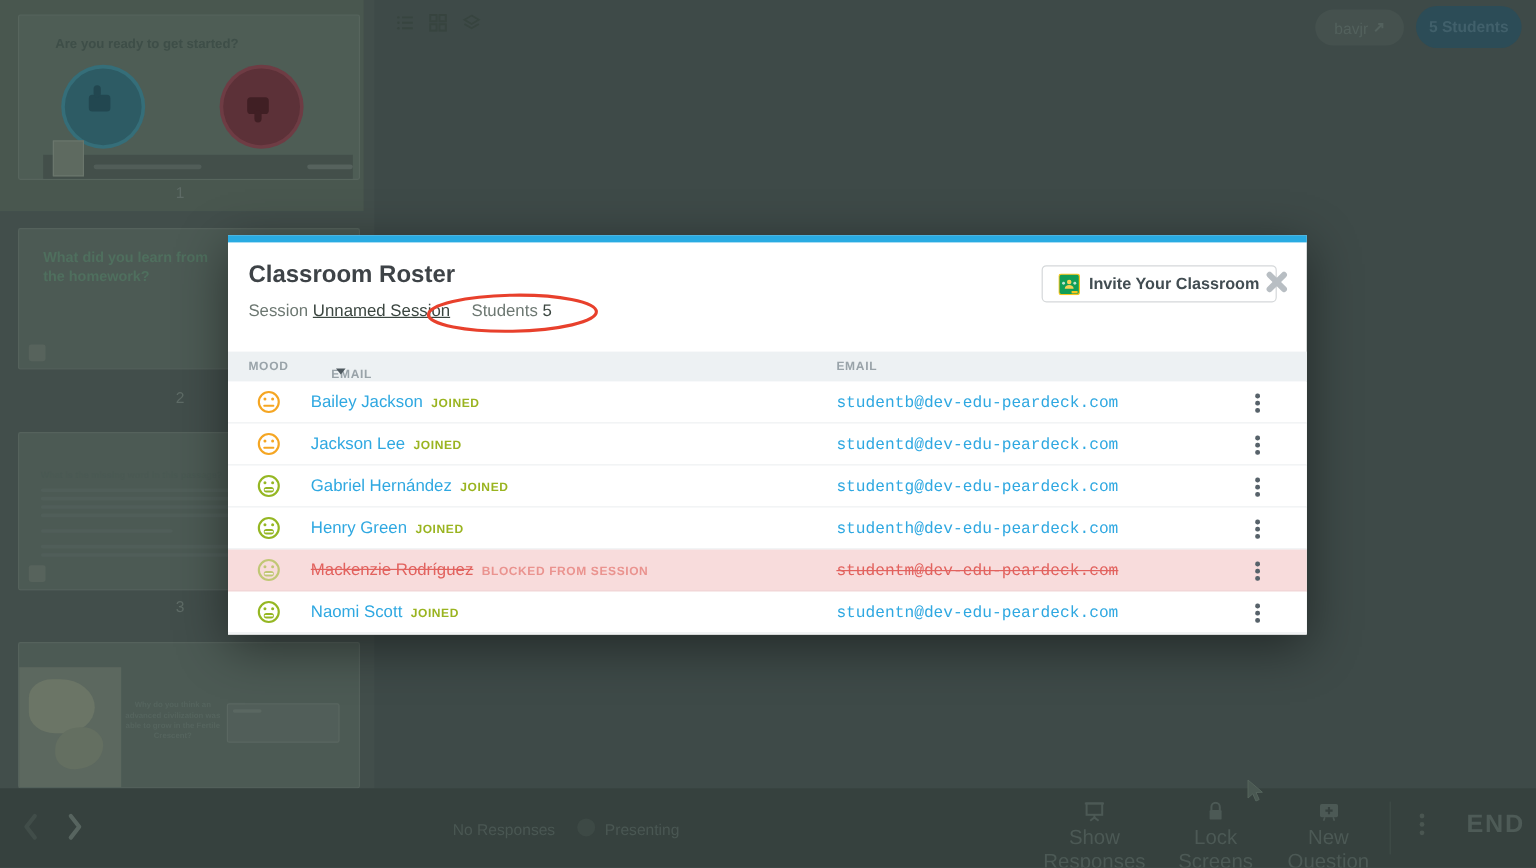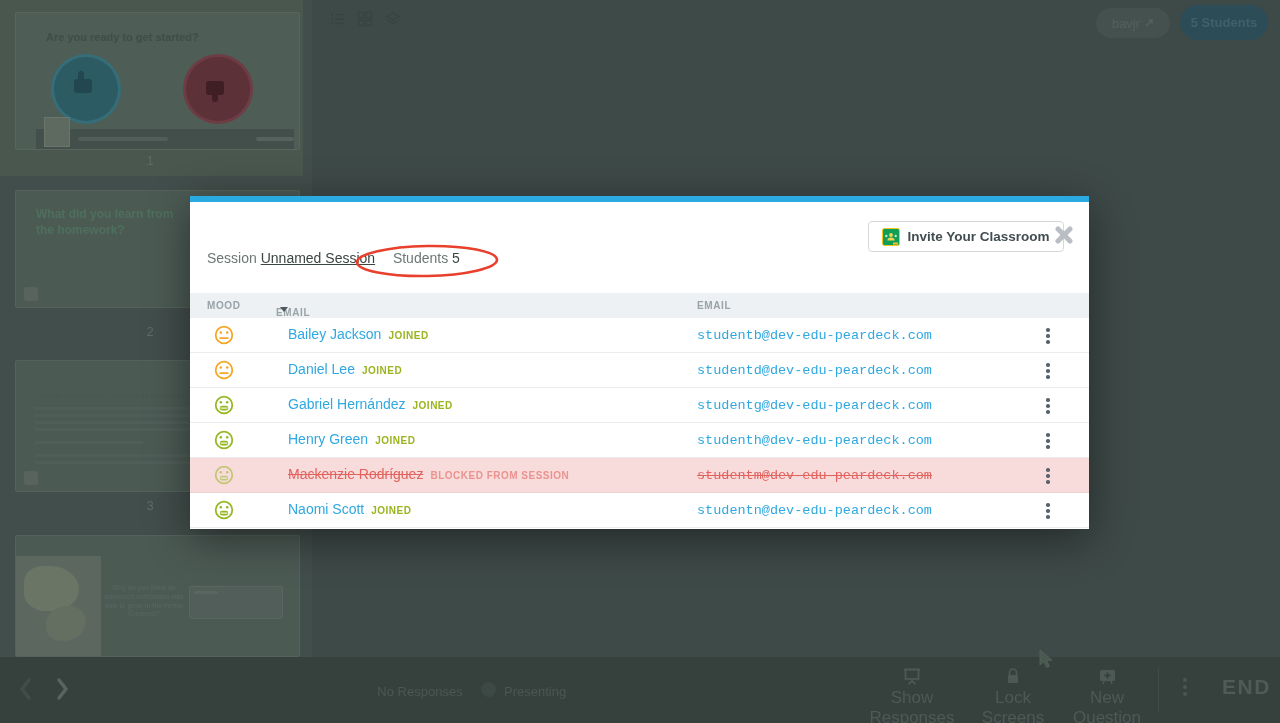--- a/index.html
+++ b/index.html
@@ -82,21 +82,21 @@
   .close-x { position:absolute; left:865px; top:24px; width:18px; height:18px; }
   .thead { position:absolute; left:0; top:91px; width:899px; height:25px; background:#EDF1F3;
     font-size:10px; font-weight:bold; letter-spacing:0.6px; color:#99A3A9; }
   .thead span { position:absolute; top:7px; }
   .th-mood { left:17px;text-align:right; } .th-name { left:86px; } .th-email { left:507px; }
   .sort-arrow { display:inline-block; width:0; height:0; border-left:4px solid transparent;
     border-right:4px solid transparent; border-top:5px solid #4E585E; margin-left:4px; }
   .rows { position:absolute; left:0; top:116px; width:899px; }
   .row { position:relative; width:899px; height:35px; border-bottom:1px solid #EAEDEE; background:#fff; }
   .row .mood { position:absolute; left:24px; top:7px; width:20px; height:20px; }
-  .row .name-cell { position:absolute; left:98px; top:8px; font-size:14px; }
+  .row .name-cell { position:absolute; left:69px; top:8px; font-size:14px; }
   .row .name-link { color:#2FA8E1; text-decoration:none; }
   .row .status { font-size:10px; font-weight:bold; letter-spacing:0.5px; color:#9AB420; margin-left:7px; }
   .row .email-cell { position:absolute; left:507px; top:9px; font-size:13.5px; }
   .row .email-link { color:#2FA8E1; text-decoration:none;font-family:Liberation Mono, monospace; }
   .row .kebab { position:absolute; left:852px; top:10px; display:flex; flex-direction:column; gap:2.5px; cursor:pointer; padding:0 4px; }
   .row .kebab i { width:3.5px; height:3.5px; border-radius:50%; background:#57626A; }
   .row.blocked { background:#F8DCDC; border-bottom-color:#EFD3D4; }
   .row.blocked .name-link, .row.blocked .email-link { color:#E2625E; text-decoration:line-through; }
   .row.blocked .status { color:#EA938F; }
   .row.blocked .mood { opacity:0.55; }
@@ -232,20 +232,21 @@
     <i></i>
     <i></i>
   </div>
 <div class="abs end-label">END</div>
 
 <svg class="abs cursor" width="16" height="20" viewBox="0 0 16 20">
   <path d="M2 1 L2 16 L6 12.5 L8.6 18.5 L11.3 17.3 L8.7 11.4 L14 11.2 Z" fill="#4A5852" stroke="#56645D" stroke-width="0.8"></path>
 </svg>
 
 <div class="abs modal">
+  <div class="m-title">Classroom Roster</div>
   <div class="m-session">
     <span>Session</span>
     <span class="dark underline">Unnamed Session</span>
     <span class="gap"></span>
     <span>Students</span>
     <span class="dark">5</span>
   </div>
 
   <div class="invite-btn">
     <svg width="18" height="18" viewBox="0 0 18 18">
@@ -300,21 +301,21 @@
     <span class="mood">
       <svg class="icon-meh" width="20" height="20" viewBox="0 0 20 20">
         <circle cx="10" cy="10" r="8.3" fill="none" stroke="#F5A623" stroke-width="1.8"></circle>
         <circle cx="6.8" cy="7.6" r="1.25" fill="#F5A623"></circle>
             <circle cx="13.2" cy="7.6" r="1.25" fill="#F5A623"></circle>
         <line x1="6.2" y1="13.2" x2="13.8" y2="13.2" stroke="#F5A623" stroke-width="1.7" stroke-linecap="round"></line>
       </svg>
       
     </span>
     <span class="name-cell">
-      <a class="name-link" href="#">Daniel Lee</a><span class="status">JOINED</span>
+      <a class="name-link" href="#">Jackson Lee</a><span class="status">JOINED</span>
     </span>
     <span class="email-cell">
       <a class="email-link" href="#">studentd@dev-edu-peardeck.com</a>
     </span>
     <span class="kebab">
           <i></i>
           <i></i>
           <i></i>
         </span>
   </div>

